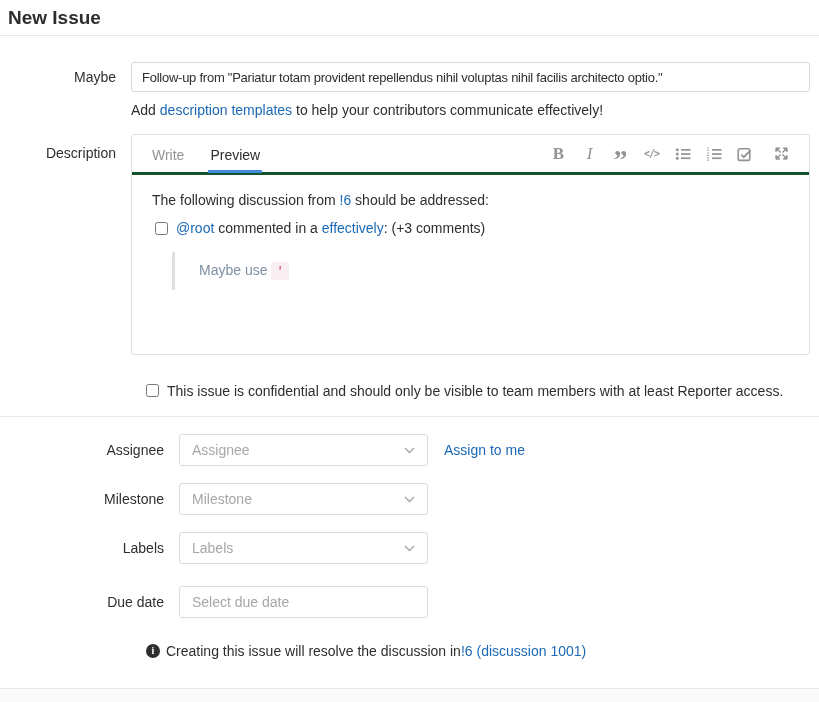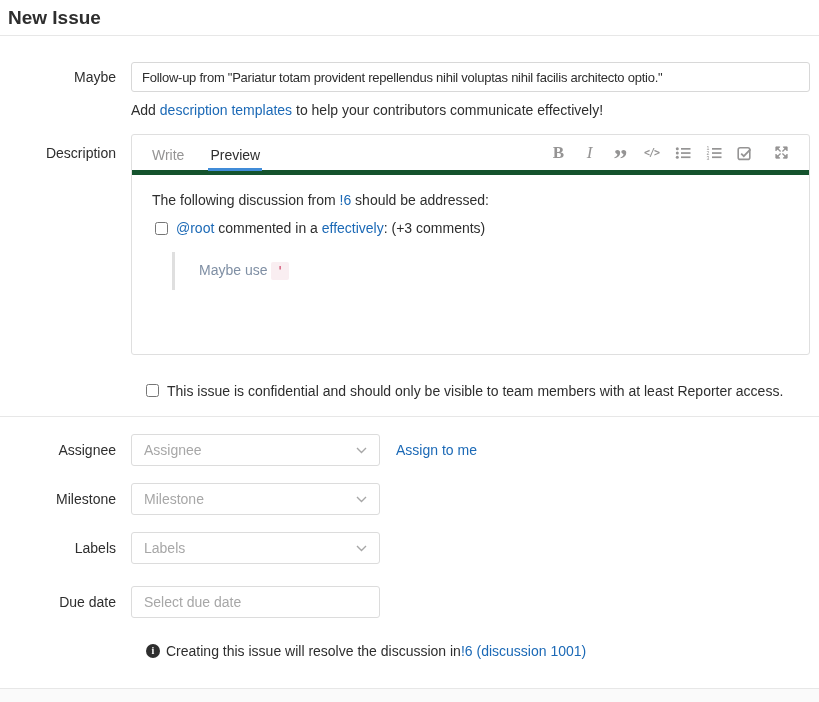--- a/index.html
+++ b/index.html
@@ -25,21 +25,21 @@
   .title-input {
     width:100%; height:30px; border:1px solid #d8d8d8; border-radius:3px;
     padding:4px 10px; font-size:13px; letter-spacing:-0.25px; color:#2e2e2e;
     font-family:inherit; outline:none; background:#fff;
   }
   .title-help { margin-top:9px; line-height:18px; }
 
   .row-desc { margin-top:15px; }
   .row-desc .col-label { padding-top:11px; }
   .editor { border:1px solid #dfdfdf; border-radius:3px; height:221px; background:#fff; }
-  .editor-head { display:flex; align-items:stretch; height:40px; border-bottom:5px solid #14532d; padding:0 18px 0 20px; }
+  .editor-head { display:flex; align-items:stretch; height:40px; border-bottom:3px solid #14532d; padding:0 18px 0 20px; }
   .tab { line-height:40px; color:#959494; margin-right:26px; position:relative; cursor:pointer; }
   .tab.active { color:#2e2e2e; font-weight:400; }
   .tab.active::after { content:""; position:absolute; left:-2px; right:-2px; bottom:-1px; height:3px; background:#418cd8; }
   .toolbar { margin-left:auto; display:flex; align-items:center; color:#959494; }
   .tb { width:19px; margin-left:12px; text-align:center; cursor:pointer; line-height:40px; height:40px; display:flex; align-items:center; justify-content:center; }
   .tb-bold { font-family:"Liberation Serif", serif; font-weight:700; font-size:17px; }
   .tb-italic { font-family:"Liberation Serif", serif; font-style:italic; font-size:17px; }
   .tb-quote span { font-family:"Liberation Serif", serif; font-weight:700; font-size:28px; line-height:0; position:relative; top:6px; }
   .tb-code { font-family:"DejaVu Sans Mono", monospace; font-size:10px; font-weight:700; letter-spacing:-1px; }
   .tb svg { display:block; }
@@ -55,21 +55,21 @@
   }
   .inline-code {
     background:#f9eef1; color:#c7254e; padding:2px 5px; border-radius:2px;
     font-family:"DejaVu Sans Mono", monospace; font-size:12px;
   }
 
   .confidential { display:flex; margin:26px 9px 0 146px; line-height:20px; }
   .confidential input { margin:3px 8px 0 0; width:13px; height:13px; flex:none; }
   .hr-mid { margin-top:15px; }
 
-  .field-row { margin-top:17px; align-items:center; }
+  .field-row { margin-top:17px; align-items:center;margin-left:48px; }
   .gl-select {
     width:249px; height:32px; border:1px solid #dcdcdc; border-radius:3px;
     display:flex; align-items:center; justify-content:space-between;
     padding:0 12px; color:#a7a7a7; background:#fff; cursor:pointer;
   }
   .assign-link { margin-left:16px; }
   .date-input {
     width:249px; height:32px; border:1px solid #dcdcdc; border-radius:3px;
     padding:0 12px; font-size:14px; font-family:inherit; color:#701a75; outline:none; background:#fff;
   }

